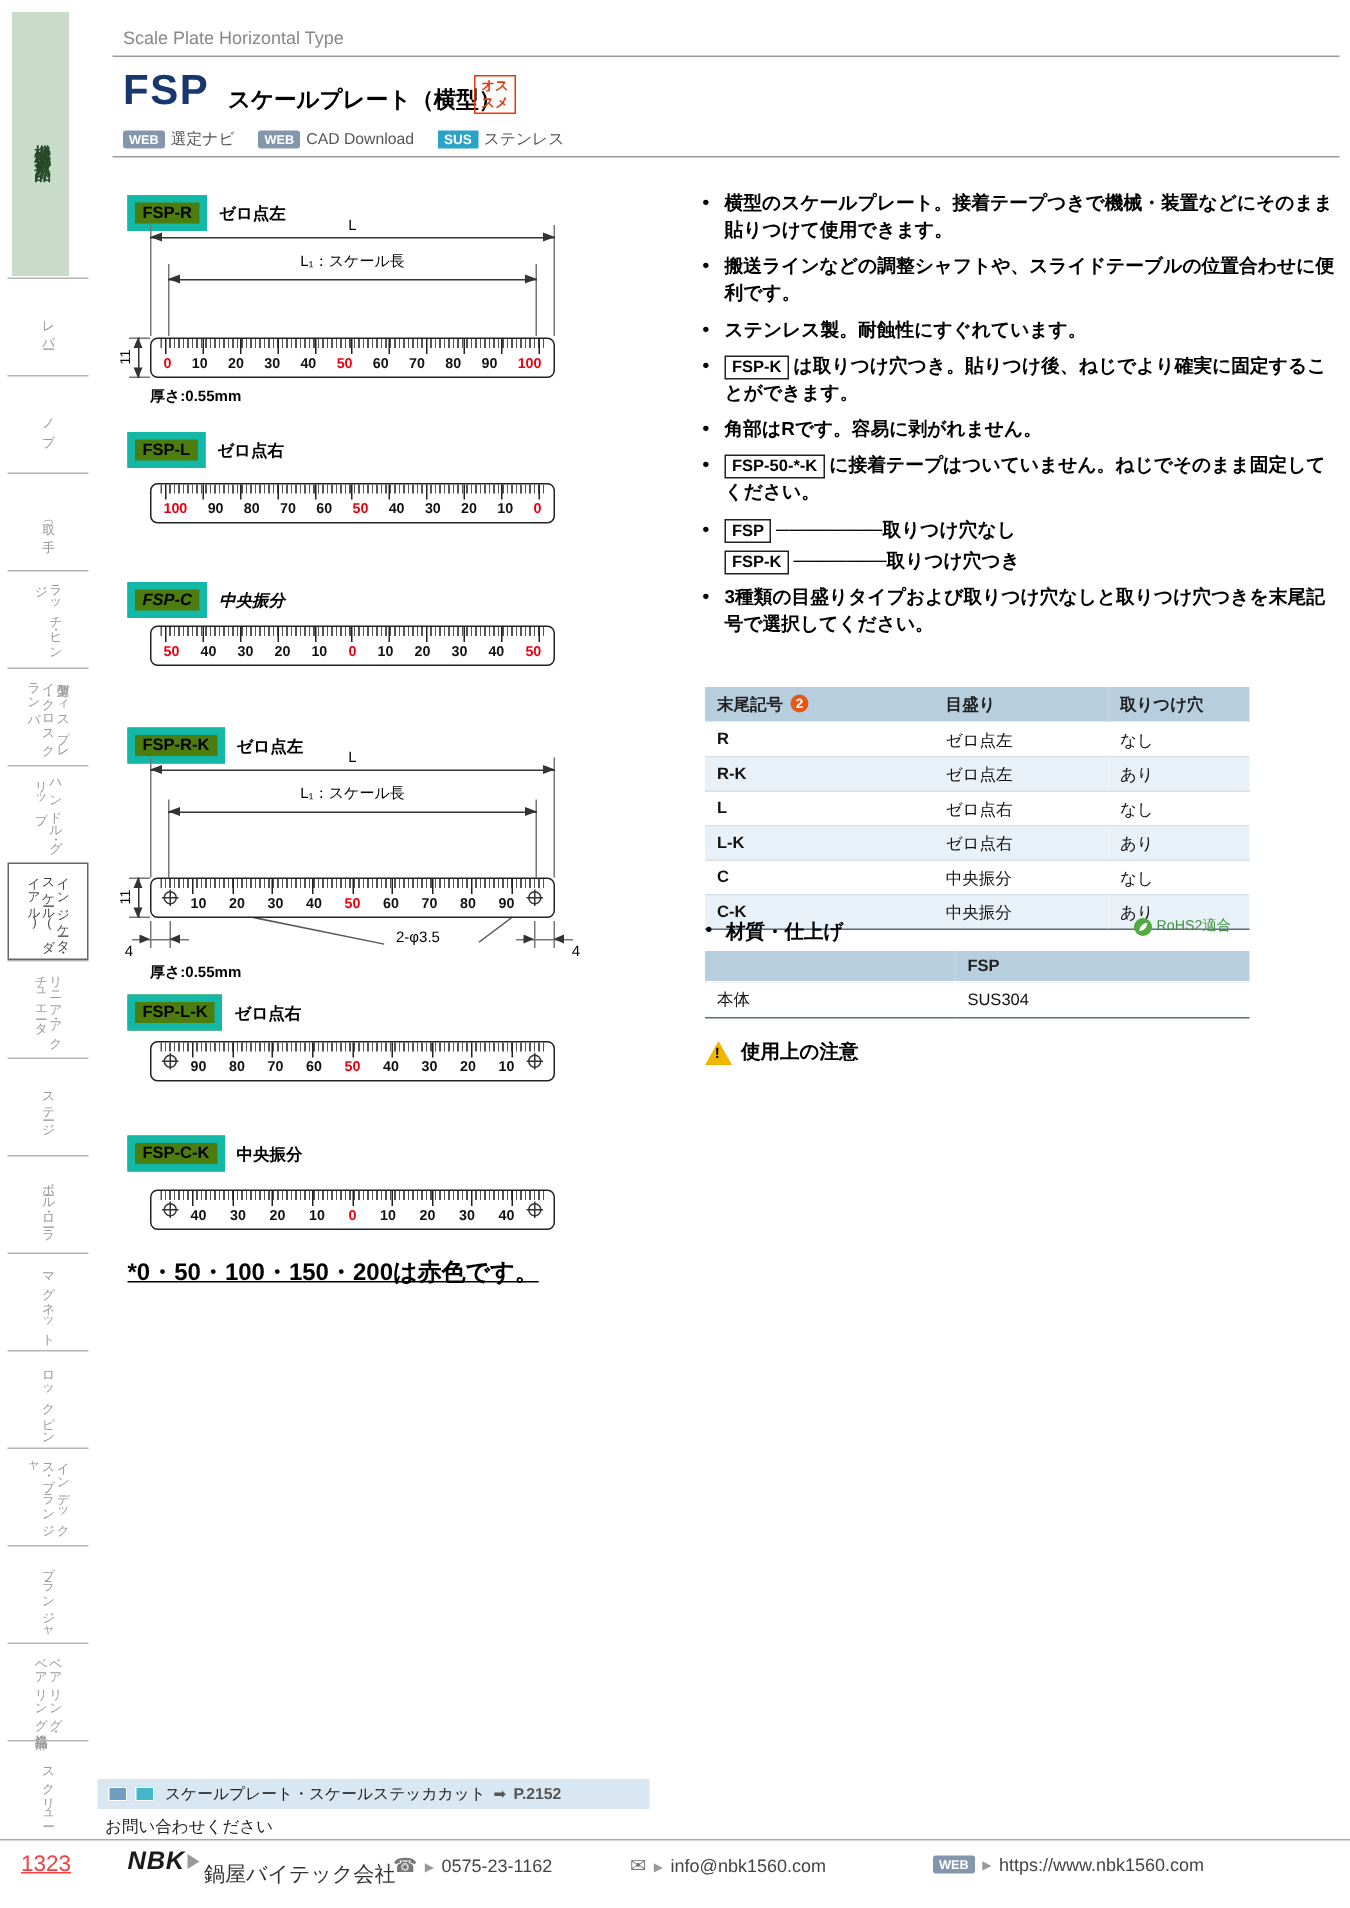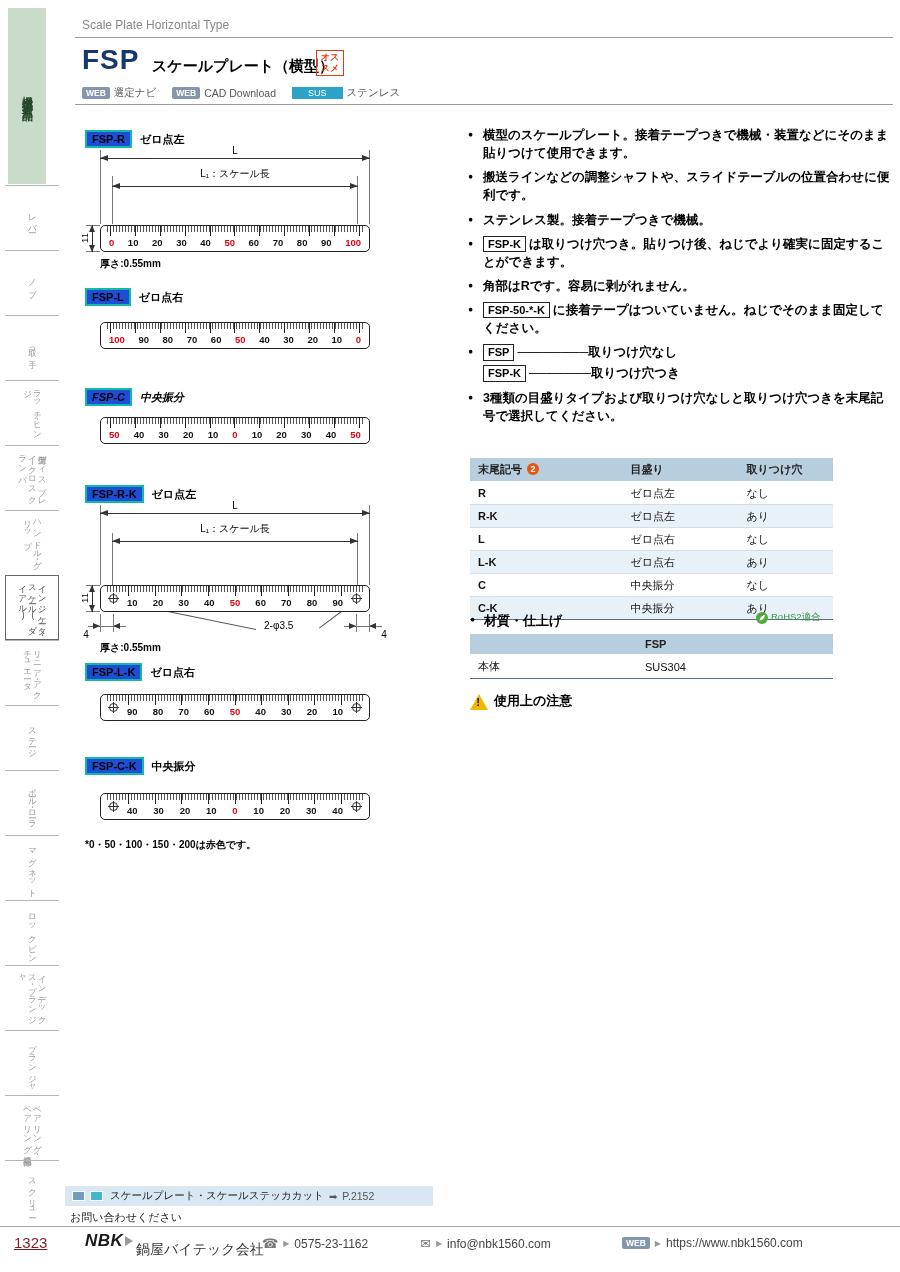--- a/index.html
+++ b/index.html
@@ -23,26 +23,26 @@
   .cat-title { position:absolute; left:82px; top:18px; font-size:12px; color:#888; }
   .rule { position:absolute; border-top:1px solid #9a9a9a; }
   .product-code-big { position:absolute; left:82px; top:44px; font-size:28px; font-weight:bold;
     color:#17376e; letter-spacing:1px; }
   .product-name { position:absolute; left:152px; top:57px; font-size:15px; font-weight:bold; color:#000; }
   .osusume-badge { position:absolute; left:316px; top:50px; width:28px; border:1px solid #e8380d;
     color:#e8380d; font-size:9px; font-weight:bold; text-align:center; line-height:1.2; padding:1px 2px; word-break:break-all; }
   .badge-row { position:absolute; left:82px; top:86px; display:flex; align-items:center; gap:16px; }
   .badge-group { display:flex; align-items:center; gap:4px; }
   .tag-web { background:#8496ab; color:#fff; font-size:8.5px; font-weight:bold; padding:1px 4px; border-radius:2px; }
-  .tag-sus { background:#2ba3c8; color:#fff; font-size:9px; font-weight:normal; padding:1px 16px; }
+  .tag-sus { background:#2ba3c8; color:#fff; font-size:9px; font-weight:bold; padding:1px 4px; }
   .badge-label { font-size:10.5px; color:#555; }
 
   
   .diag-head { position:absolute; display:flex; align-items:center; gap:8px; }
-  .code-box { border:2px solid #14b8a6; font-size:11px; font-weight:bold; padding:1px 5px; color:#000; background:#1d4ed8; }
+  .code-box { border:5px solid #14b8a6; font-size:11px; font-weight:bold; padding:1px 5px; color:#000; background:#4d7c0f; }
   .type-label { font-size:11px; font-weight:bold; color:#000; }
   .ext-line-v { position:absolute; width:1px; background:#777; }
   .ext-line-h { position:absolute; height:1px; background:#777; }
   .dim-line-h { position:absolute; height:1px; background:#333; }
   .dim-line-h::before { content:""; position:absolute; left:0; top:-3px;
     border-top:3px solid transparent; border-bottom:3px solid transparent; border-right:8px solid #333; }
   .dim-line-h::after { content:""; position:absolute; right:0; top:-3px;
     border-top:3px solid transparent; border-bottom:3px solid transparent; border-left:8px solid #333; }
   .dim-line-v { position:absolute; width:1px; background:#333; }
   .dim-line-v::before { content:""; position:absolute; top:0; left:-3px;
@@ -72,21 +72,21 @@
   .scale-number.red { color:#e60012; }
   .ruler.with-holes .scale-numbers { left:26px; right:26px; }
   .ruler.with-holes .major-ticks { left:27px; right:27px; }
   .hole { position:absolute; top:50%; width:9px; height:9px; margin-top:-4.5px;
     border:1px solid #333; border-radius:50%; background:#fff; }
   .hole::before { content:""; position:absolute; left:50%; top:-2px; bottom:-2px; width:1px; margin-left:-0.5px; background:#333; }
   .hole::after { content:""; position:absolute; top:50%; left:-2px; right:-2px; height:1px; margin-top:-0.5px; background:#333; }
   .hole-left { left:8px; } .hole-right { right:8px; }
 
   .thickness-note { position:absolute; font-size:10px; font-weight:bold; color:#000; }
-  .diagram-note { position:absolute; font-size:10px; font-weight:bold; color:#000; }
+  .diagram-note { position:absolute; font-size:16px; font-weight:bold; color:#000;text-decoration:underline; }
 
   
   #features { position:absolute; left:468px; top:126px; width:424px; }
   #cautions { position:absolute; left:470px; top:716px; width:424px; }
   .feature { position:relative; padding-left:15px; font-size:12.5px; font-weight:bold;
     color:#000; line-height:1.45; margin-bottom:6px; }
   .feature::before { content:"●"; position:absolute; left:0; top:2px; font-size:8.5px; }
   .feature.no-bullet::before { content:""; }
   .feature.tight { margin-bottom:3px; }
   .cbox { display:inline-block; border:1.2px solid #222; padding:0 4px; margin:0 3px 0 0;
@@ -121,25 +121,25 @@
     border-left:9px solid transparent; border-right:9px solid transparent; border-bottom:16px solid #f2b600; }
   .warn-mark { position:absolute; left:-2.5px; top:3px; font-size:10px; font-weight:bold; color:#000; font-style:normal; }
 
   
   .related-bar { position:absolute; left:65px; top:1186px; width:368px; height:20px;
     background:#d8e7f2; display:flex; align-items:center; gap:5px; padding:0 7px; }
   .catalog-icon { width:13px; height:10px; border:1px solid #fff; }
   .catalog-icon-a { background:#6f9ec2; } .catalog-icon-b { background:#45b5c9; }
   .related-text { font-size:10.5px; color:#222; margin-left:2px; }
   .related-arrow { font-size:10px; color:#555; }
-  .related-page { font-size:10.5px; color:#555; }
+  .related-page { font-size:10.5px; color:#555;font-weight:bold; }
   .contact-note { position:absolute; left:70px; top:1210px; font-size:11px; color:#222; }
 
   .footer-rule { position:absolute; left:0; right:0; top:1226px; border-top:1px solid #aaa; }
-  .page-number { position:absolute; left:14px; top:1234px; font-size:15px; color:#7f1d1d;text-decoration:underline; }
+  .page-number { position:absolute; left:14px; top:1234px; font-size:15px; color:#ef4444;text-decoration:underline; }
   .nbk-logo { position:absolute; left:85px; top:1231px; font-size:17px; font-weight:bold;
     font-style:italic; color:#1a1a1a; letter-spacing:0.5px; }
   .logo-tri { display:inline-block; width:0; height:0; border-top:5px solid transparent;
     border-bottom:5px solid transparent; border-left:8px solid #999; margin-left:2px; }
   .company-name { position:absolute; left:136px; top:1241px; font-size:14px; color:#333; }
   .footer-block { position:absolute; display:flex; align-items:center; gap:5px; }
   .f-phone { left:262px; top:1236px; } .f-mail { left:420px; top:1236px; } .f-web { left:622px; top:1236px; }
   .footer-icon { font-size:13px; color:#777; }
   .chev { font-size:8px; color:#999; }
   .footer-text { font-size:12px; color:#444; }
@@ -460,21 +460,21 @@
       </div>
   <div class="hole hole-left"></div>
       <div class="hole hole-right"></div>
     </div>
 
   <span class="diagram-note" style="left:85px;top:838px;">*0・50・100・150・200は赤色です。</span>
 
   <div id="features">
       <div class="feature"><span>横型のスケールプレート。接着テープつきで機械・装置などにそのまま貼りつけて使用できます。</span></div>
       <div class="feature"><span>搬送ラインなどの調整シャフトや、スライドテーブルの位置合わせに便利です。</span></div>
-      <div class="feature"><span>ステンレス製。接着テープつきで機械。</span></div>
+      <div class="feature"><span>ステンレス製。耐蝕性にすぐれています。</span></div>
       <div class="feature"><span class="cbox">FSP-K</span><span>は取りつけ穴つき。貼りつけ後、ねじでより確実に固定することができます。</span></div>
       <div class="feature"><span>角部はRです。容易に剥がれません。</span></div>
       <div class="feature"><span class="cbox">FSP-50-*-K</span><span>に接着テープはついていません。ねじでそのまま固定してください。</span></div>
       <div class="feature tight"><span class="cbox">FSP</span><span>────────取りつけ穴なし</span></div>
       <div class="feature no-bullet"><span class="cbox">FSP-K</span><span>───────取りつけ穴つき</span></div>
       <div class="feature"><span>3種類の目盛りタイプおよび取りつけ穴なしと取りつけ穴つきを末尾記号で選択してください。</span></div>
     </div>
 
   <table class="suffix-table">
     <thead>

